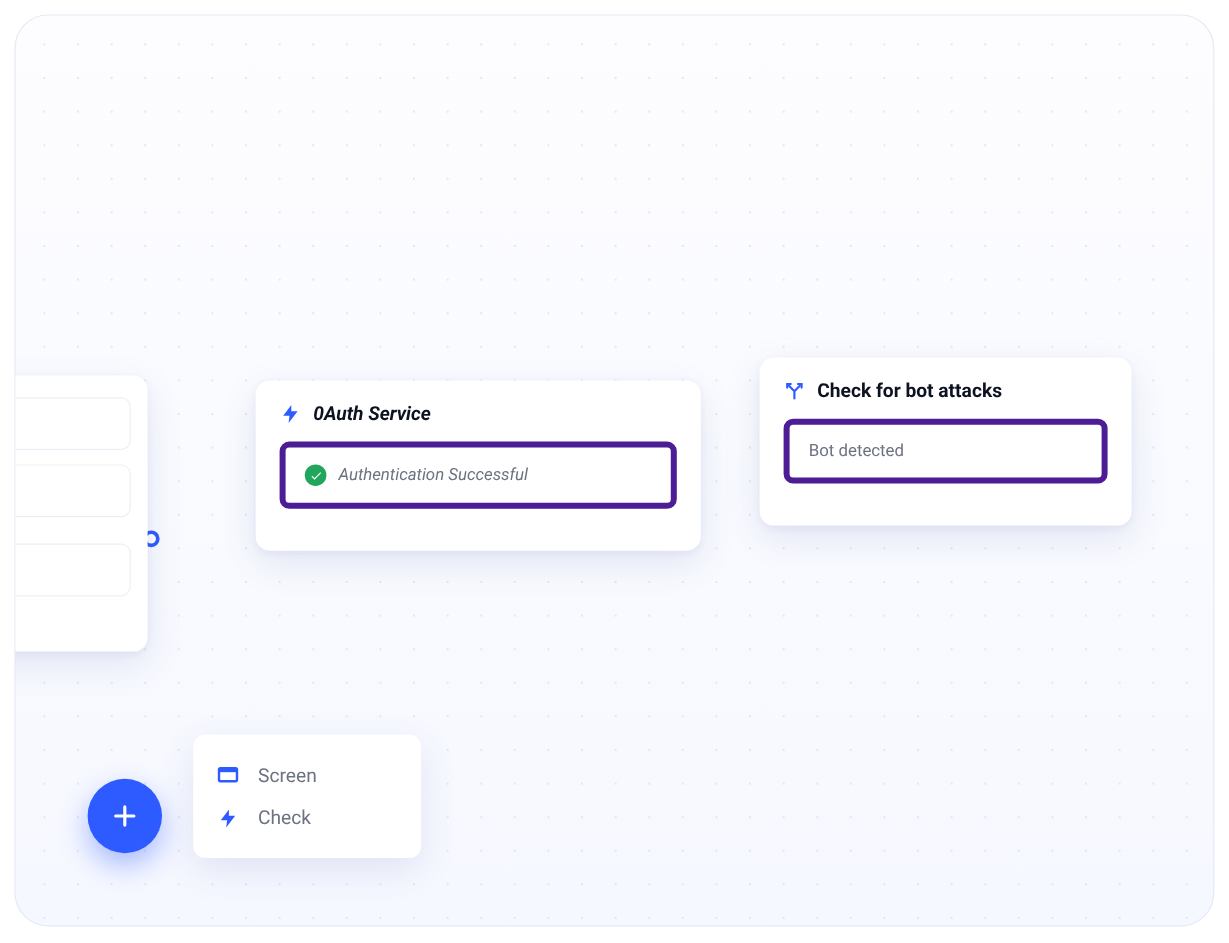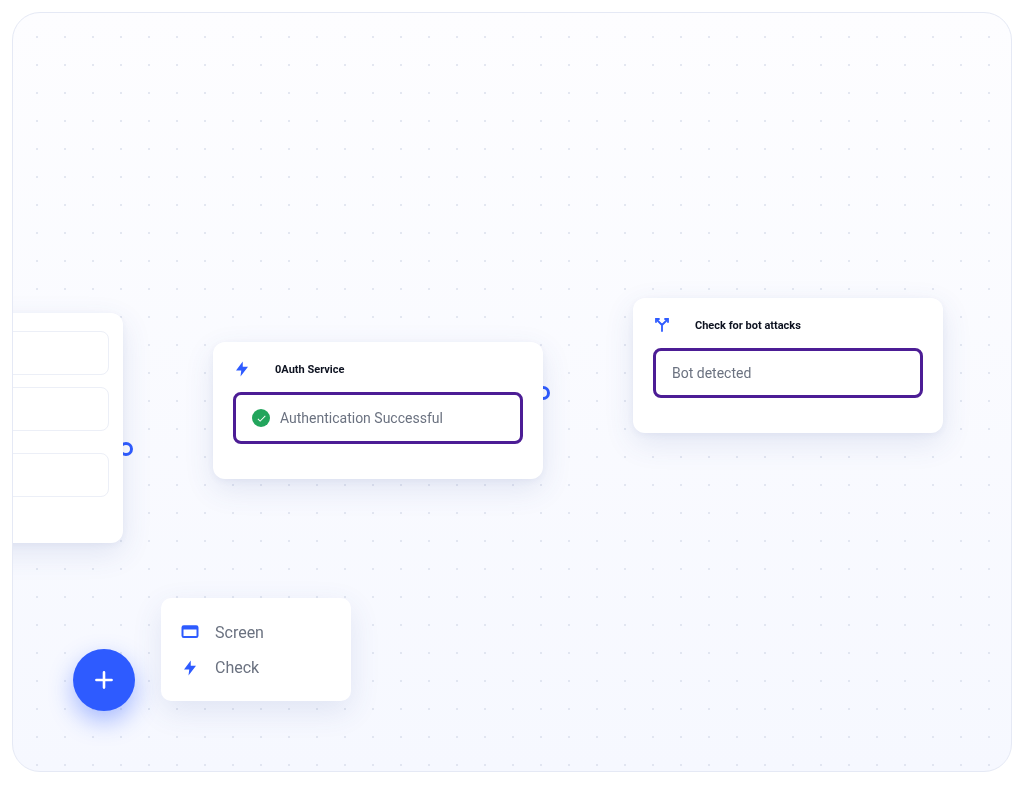--- a/index.html
+++ b/index.html
@@ -31,29 +31,29 @@
 .node {
   position: absolute;
   background: #fff;
   border-radius: 12px;
   box-shadow: 0 10px 30px rgba(60,80,160,0.12), 0 2px 6px rgba(60,80,160,0.06);
   padding: 18px 20px;
 }
 .node-title {
   display: flex;
   align-items: center;
-  gap: 24px;
+  gap: 10px;
   font-weight: 700;
-  font-size: 11px;
+  font-size: 16px;
   color: #0d1220;
   margin-bottom: 14px;
 }
 .icon-bolt, .icon-split { width: 18px; height: 18px; display:flex; align-items:center; justify-content:center; }
 .outcome {
-  border: 3px solid #4c1d95;
+  border: 5px solid #4c1d95;
   border-radius: 8px;
   padding: 14px 16px;
   font-size: 14px;
   color: #6b7280;
   display: flex;
   align-items: center;
   gap: 10px;
   margin-bottom: 10px;
 }
 .outcome:last-child { margin-bottom: 17px; }
@@ -73,22 +73,23 @@
 .node-left .blank-row {
   height: 44px;
   border: 1px solid #eceff7;
   border-radius: 8px;
   margin-bottom: 12px;
 }
 
 
 .node-oauth {
   left: 200px;
-  top: 329px;
-  width: 330px;
+  top: 304px;
+  width: 371px;
+  font-style: italic;
 }
 
 
 .node-bot {
   left: 620px;
   top: 285px;
   width: 310px;
 }
 
 
@@ -113,21 +114,21 @@
   width: 62px; height: 62px;
   border-radius: 50%;
   background: #2e5bff;
   display:flex; align-items:center; justify-content:center;
   box-shadow: 0 10px 24px rgba(46,91,255,0.4);
   cursor: pointer;
 }
 .legend {
   position: absolute;
   left: 148px;
-  bottom: 70px;
+  bottom: 56px;
   width: 190px;
   background: #fff;
   border-radius: 10px;
   box-shadow: 0 10px 30px rgba(60,80,160,0.12);
   padding: 16px 18px;
 }
 .legend-row {
   display:flex; align-items:center; gap: 14px;
   padding: 8px 0;
   font-size: 16px;

